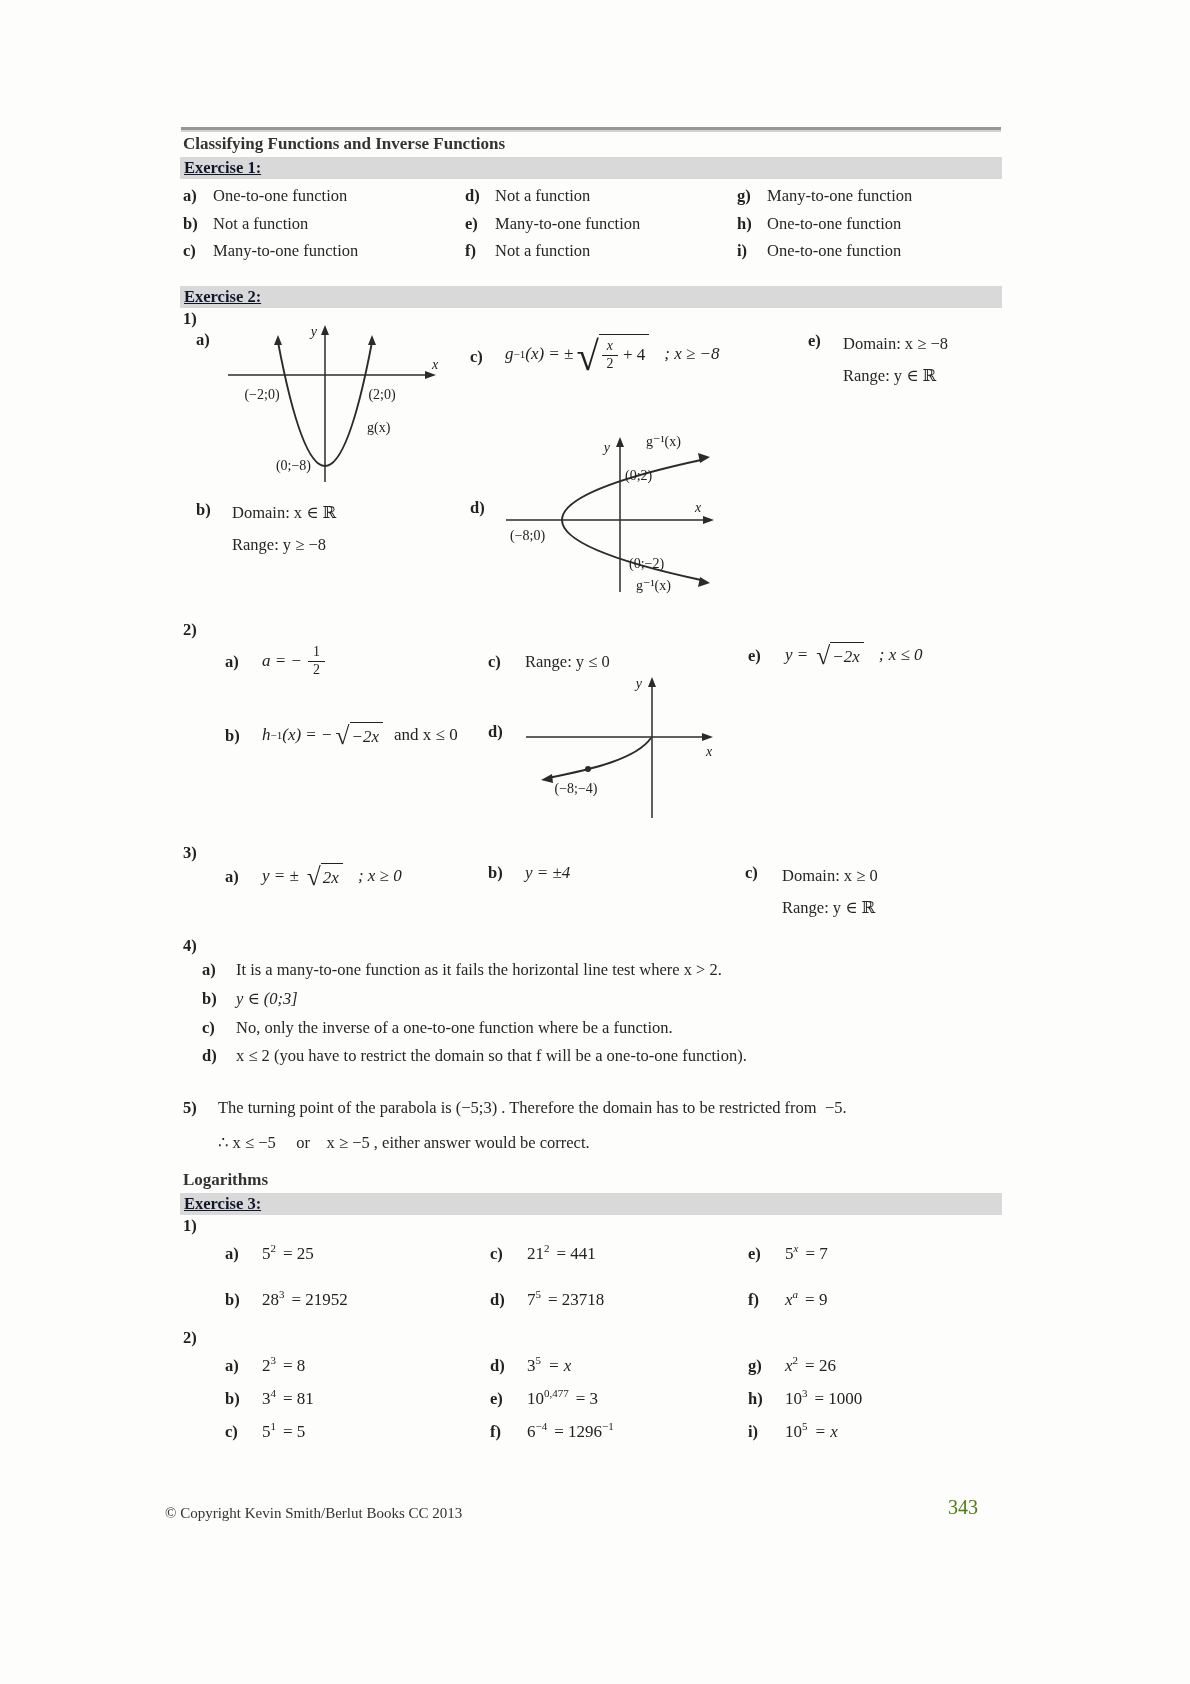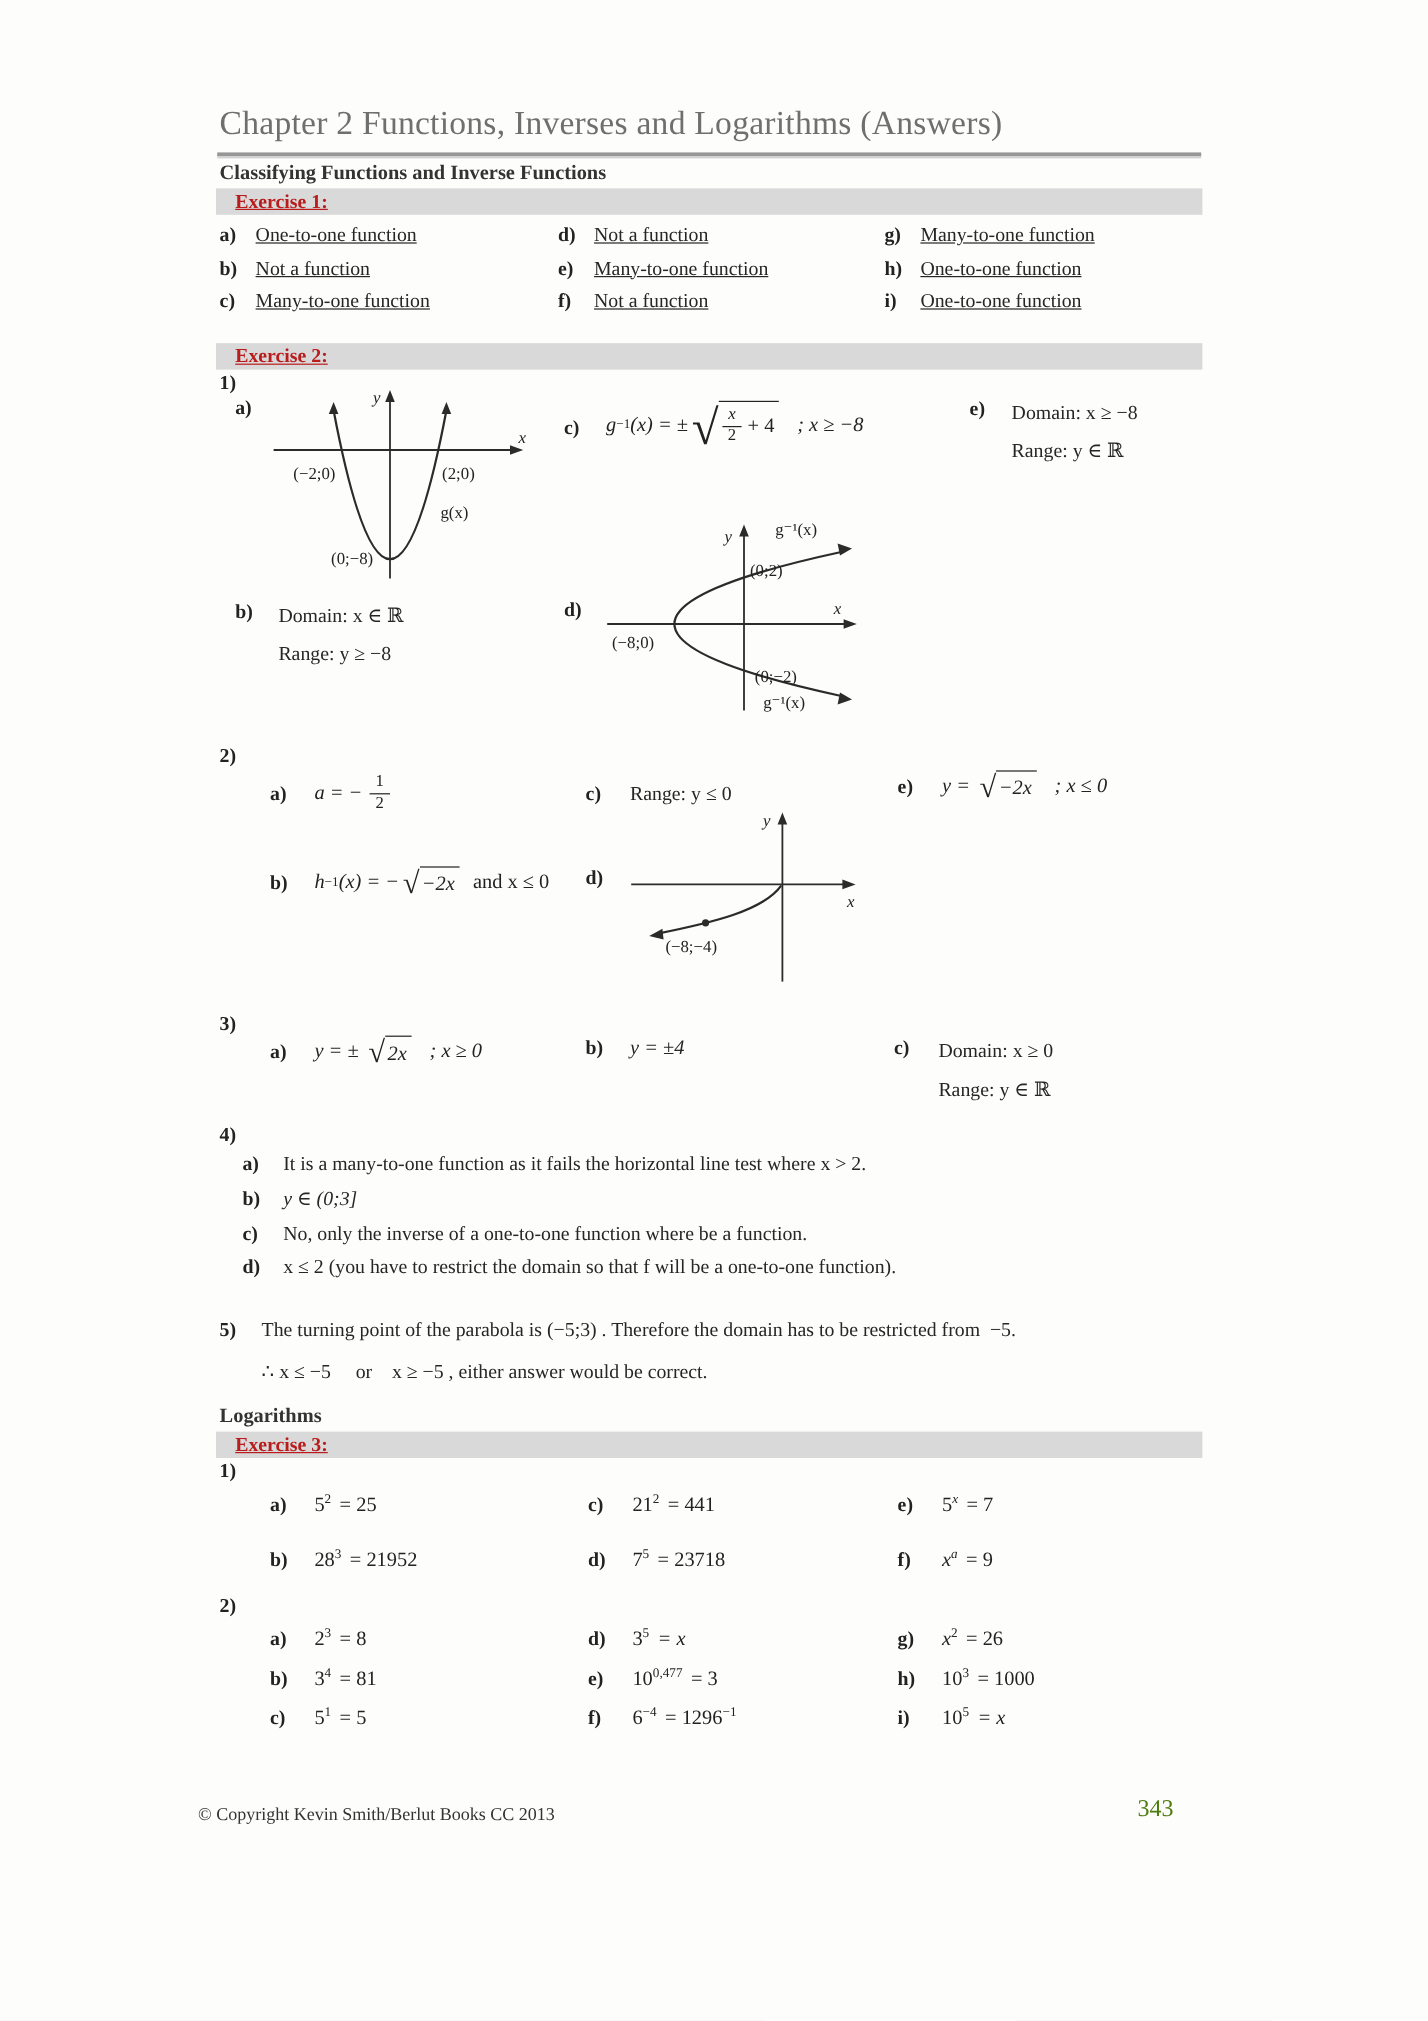--- a/index.html
+++ b/index.html
@@ -9,24 +9,24 @@
     font-family:"Liberation Serif","DejaVu Serif",serif; color:#262626;
   }
   .abs { position:absolute; }
   .title {
     position:absolute; left:183px; top:88px; width:830px; margin:0;
     font-size:28px; font-weight:normal; color:#6f6f6f; letter-spacing:0.2px;
   }
   .title-rule { position:absolute; left:181px; top:127px; width:820px; height:3px; background:#979797; box-shadow:0 2px 0 #d2d2d2; }
   .subhead { position:absolute; font-size:17px; font-weight:bold; color:#333; }
   .exbar { position:absolute; left:180px; width:822px; height:22px; background:#d9d9d9; }
-  .exlabel { font-size:16.5px; font-weight:bold; text-decoration:underline; color:#b91c1c; line-height:22px; padding-left:16px; }
+  .exlabel { font-size:16.5px; font-weight:bold; text-decoration:underline; color:#0f172a; line-height:22px; padding-left:4px; }
   .qnum { position:absolute; font-size:16.5px; font-weight:bold; color:#222; }
   .k { font-weight:bold; font-size:16.5px; color:#222; }
-  .t { font-size:16.5px;text-decoration:underline; }
+  .t { font-size:16.5px; }
   .lines { position:absolute; font-size:16.5px; line-height:32px; }
   .plain { position:absolute; font-size:16.5px;text-align:center; }
 
   .ex1-grid {
     position:absolute; left:183px; top:186px; width:812px;
     display:grid; grid-template-columns:282px 272px 1fr;
     grid-template-rows:repeat(3,27.5px); grid-auto-flow:column;
   }
   .ans .k { display:inline-block; width:30px; }
 
@@ -67,21 +67,20 @@
   .graph .var { font-style:italic; }
 
   .footer { position:absolute; left:165px; top:1505px; font-size:15px; color:#333; }
   .pageno { position:absolute; left:948px; top:1496px; font-size:20px; color:#4d7c0f; }
 </style>
 </head>
 <body>
 
 <div class="page">
 
-  <h1 class="title">Chapter 2 Functions, Inverses and Logarithms (Answers)</h1>
   <div class="title-rule"></div>
 
   <div class="subhead" style="left:183px;top:134px">Classifying Functions and Inverse Functions</div>
 
   <div class="exbar" style="top:157px">
     <span class="exlabel">Exercise 1:</span>
   </div>
 
   <div class="ex1-grid">
     <div class="ans"><span class="k">a)</span><span class="t">One-to-one function</span></div>

